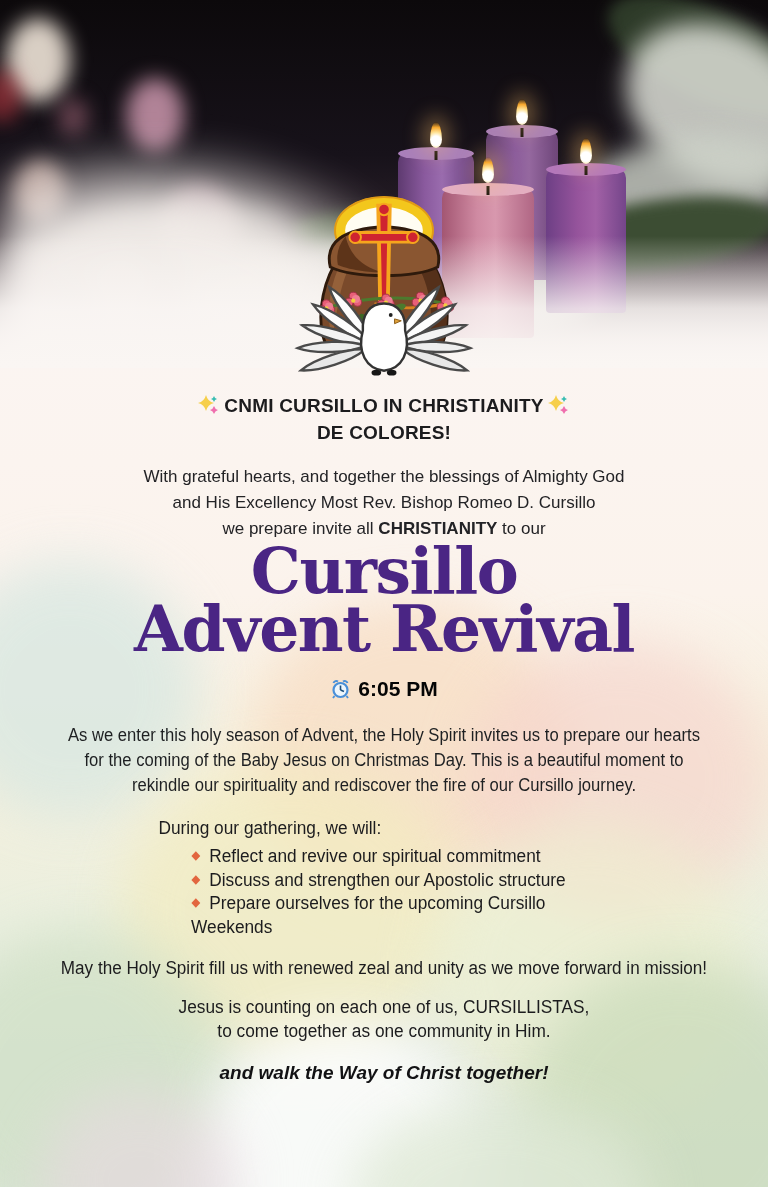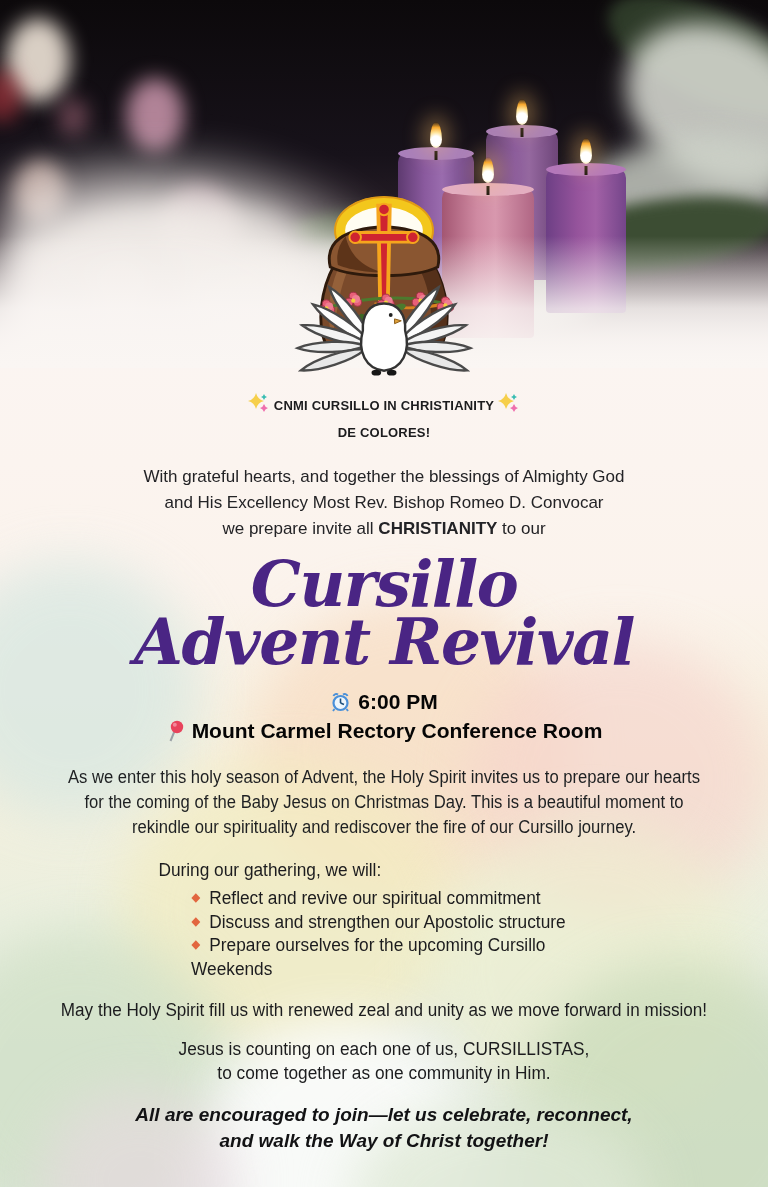--- a/index.html
+++ b/index.html
@@ -24,26 +24,26 @@
     background:radial-gradient(circle at 50% 72%,#ffffff 0 24%,#ffe49a 42%,#f8a82e 68%,rgba(240,130,30,0) 100%);
     box-shadow:0 0 20px 7px rgba(255,196,110,.40);}
   .photo-fade{position:absolute;left:0;right:0;top:236px;height:132px;
     background:linear-gradient(180deg,rgba(250,246,244,0) 0%,rgba(250,246,244,.82) 55%,#faf6f3 100%);}
   .photo-fade-left{position:absolute;left:0;top:150px;width:420px;height:220px;filter:blur(18px);
     background:radial-gradient(ellipse at 35% 80%,rgba(244,239,235,.95) 0 45%,rgba(244,239,235,0) 75%);}
   
   .logo{position:absolute;left:50%;transform:translateX(-50%);top:196px;width:316px;height:192px;}
   
   .content{position:absolute;left:0;top:392px;width:768px;text-align:center;z-index:5;}
-  .org{font-size:13px;font-weight:700;line-height:27px;letter-spacing:.2px;}
+  .org{font-size:19px;font-weight:700;line-height:27px;letter-spacing:.2px;}
   .org .spark{vertical-align:-4px;margin:0 4px;}
   .intro{margin-top:18px;font-size:17px;line-height:26px;color:#232326;}
   .intro b{font-weight:700;}
-  .title{margin-top:13px;font-family:"DejaVu Serif","Liberation Serif",serif;font-weight:700;
-    color:#4a2584;font-size:63px;line-height:58px;letter-spacing:-1.5px;font-style:italic;}
+  .title{margin-top:0;font-family:"DejaVu Serif","Liberation Serif",serif;font-weight:700;
+    color:#4a2584;font-size:63px;line-height:58px;letter-spacing:-1.5px;}
   .event{margin-top:16px;font-size:21px;font-weight:700;line-height:29px;color:#050505;}
   .event .eicon{vertical-align:-4px;margin-right:7px;}
   .body-par{margin-top:20px;font-size:17.5px;line-height:25px;transform:scaleX(.95);transform-origin:50% 0;color:#1e2022;}
   .gathering{margin-top:19px;font-size:18px;line-height:23px;transform:scaleX(.96);transform-origin:50% 0;text-align:left;}
   .gathering-inner{width:470px;margin:0 auto;}
   .gathering-head{margin-bottom:5px;}
   .gitem{padding-left:34px;line-height:23.5px;}
   .gitem .dia{margin-right:9px;vertical-align:1px;}
   .mission{margin-top:17px;font-size:18px;line-height:24px;transform:scaleX(.95);transform-origin:50% 0;}
   .counting{margin-top:15px;font-size:18px;line-height:24px;transform:scaleX(.96);transform-origin:50% 0;}
@@ -186,47 +186,40 @@
         </svg><span>CNMI CURSILLO IN CHRISTIANITY</span><svg class="spark" width="22" height="22" viewBox="0 0 22 22">
           <path d="M8 1 Q9.6 7.4 16 9 Q9.6 10.6 8 17 Q6.4 10.6 0 9 Q6.4 7.4 8 1 Z" fill="#f6cf4b"></path>
           <path d="M16 12 Q16.9 15.1 20 16 Q16.9 16.9 16 20 Q15.1 16.9 12 16 Q15.1 15.1 16 12 Z" fill="#ef6fae"></path>
           <path d="M16 2 Q16.6 4.4 19 5 Q16.6 5.6 16 8 Q15.4 5.6 13 5 Q15.4 4.4 16 2 Z" fill="#38bdb2"></path>
         </svg>
       <div>DE COLORES!</div>
     </div>
 
     <div class="intro">
       <div>With grateful hearts, and together the blessings of Almighty God</div>
-      <div>and His Excellency Most Rev. Bishop Romeo D. Convocar</div>
+      <div>and His Excellency Most Rev. Bishop Romeo D. Cursillo</div>
       <div><span>we prepare invite all </span><b>CHRISTIANITY</b><span> to our</span></div>
     </div>
 
     <div class="title">
       <div>Cursillo</div>
       <div>Advent Revival</div>
     </div>
 
     <div class="event">
       <div>
         <svg class="eicon" width="21" height="21" viewBox="0 0 21 21">
             <path d="M3.5 4 A3 3 0 0 1 8 2.5" fill="none" stroke="#4a90d9" stroke-width="2"></path>
             <path d="M17.5 4 A3 3 0 0 0 13 2.5" fill="none" stroke="#4a90d9" stroke-width="2"></path>
             <circle cx="10.5" cy="11" r="7" fill="#eef6fc" stroke="#4a90d9" stroke-width="2.2"></circle>
             <line x1="10.5" y1="11" x2="10.5" y2="6.5" stroke="#1c4f7c" stroke-width="1.6"></line>
             <line x1="10.5" y1="11" x2="14" y2="12.5" stroke="#1c4f7c" stroke-width="1.6"></line>
             <line x1="4.5" y1="17" x2="3" y2="19" stroke="#4a90d9" stroke-width="1.8"></line>
             <line x1="16.5" y1="17" x2="18" y2="19" stroke="#4a90d9" stroke-width="1.8"></line>
-          </svg><span>6:00 PM</span>
-      </div>
-      <div>
-        <svg class="eicon" width="19" height="22" viewBox="0 0 19 22">
-            <line x1="9" y1="10" x2="4.5" y2="21" stroke="#9aa0a6" stroke-width="2"></line>
-            <circle cx="11" cy="7" r="6.2" fill="#e8435c"></circle>
-            <circle cx="8.8" cy="4.8" r="2" fill="#f3889a"></circle>
-          </svg><span>Mount Carmel Rectory Conference Room</span>
+          </svg><span>6:05 PM</span>
       </div>
     </div>
 
     <div class="body-par">
       <div>As we enter this holy season of Advent, the Holy Spirit invites us to prepare our hearts</div>
       <div>for the coming of the Baby Jesus on Christmas Day. This is a beautiful moment to</div>
       <div>rekindle our spirituality and rediscover the fire of our Cursillo journey.</div>
     </div>
 
     <div class="gathering">
@@ -246,18 +239,17 @@
 
     <div class="mission">May the Holy Spirit fill us with renewed zeal and unity as we move forward in mission!</div>
 
     <div class="counting">
       <div>Jesus is counting on each one of us, CURSILLISTAS,</div>
       <div>to come together as one community in Him.</div>
     </div>
 
 
     <div class="closing">
-      <div>All are encouraged to join—let us celebrate, reconnect,</div>
       <div>and walk the Way of Christ together!</div>
     </div>
 
   </div>
 </div>
 
 </body></html>

